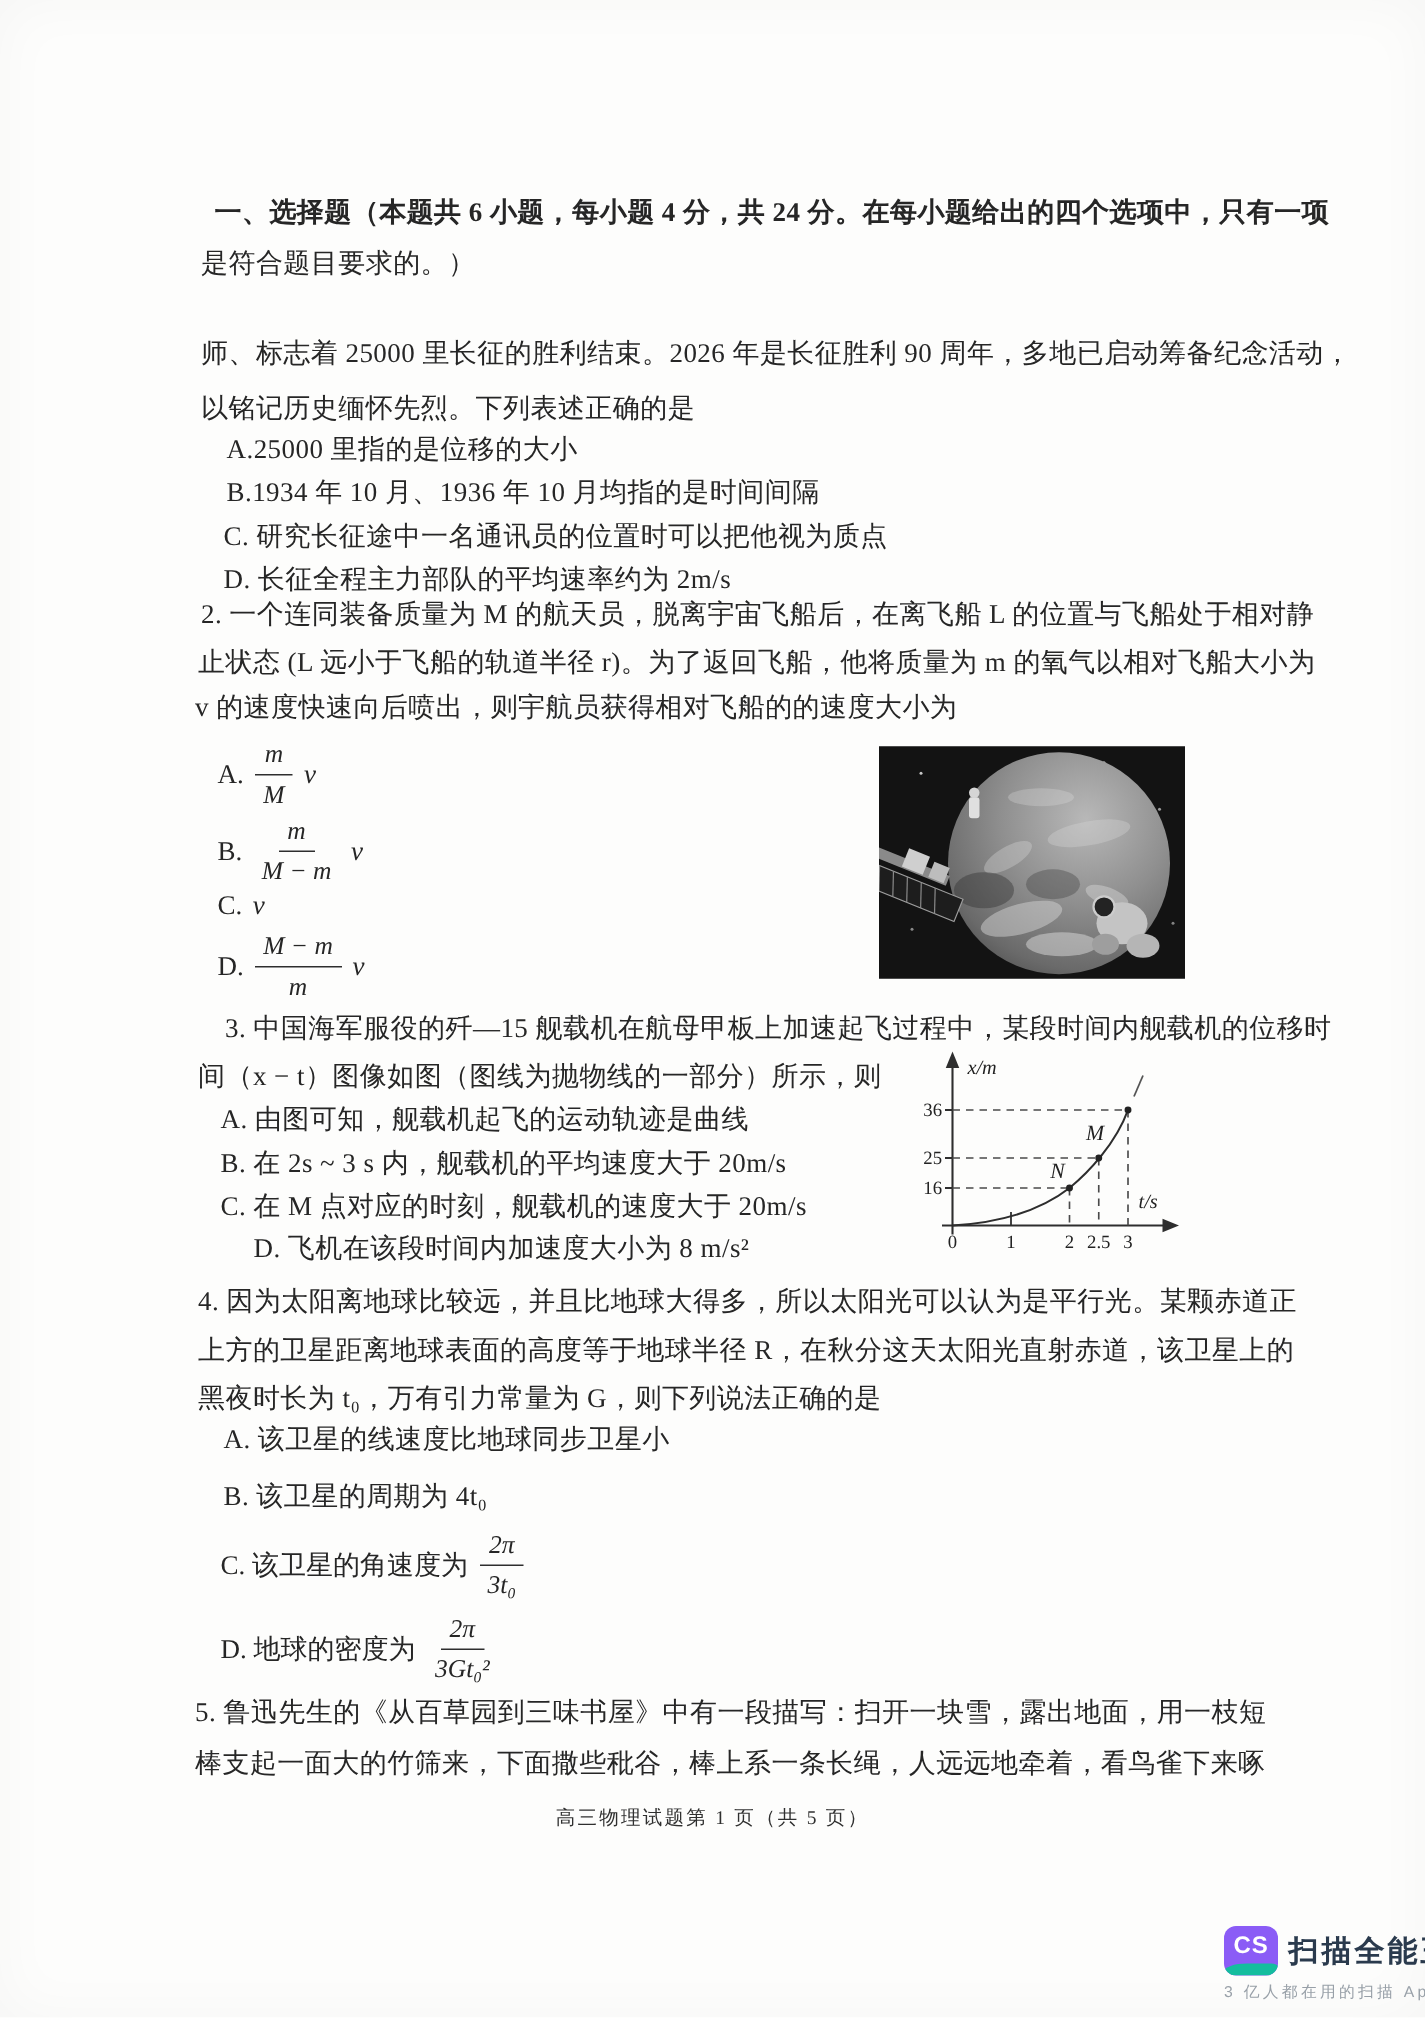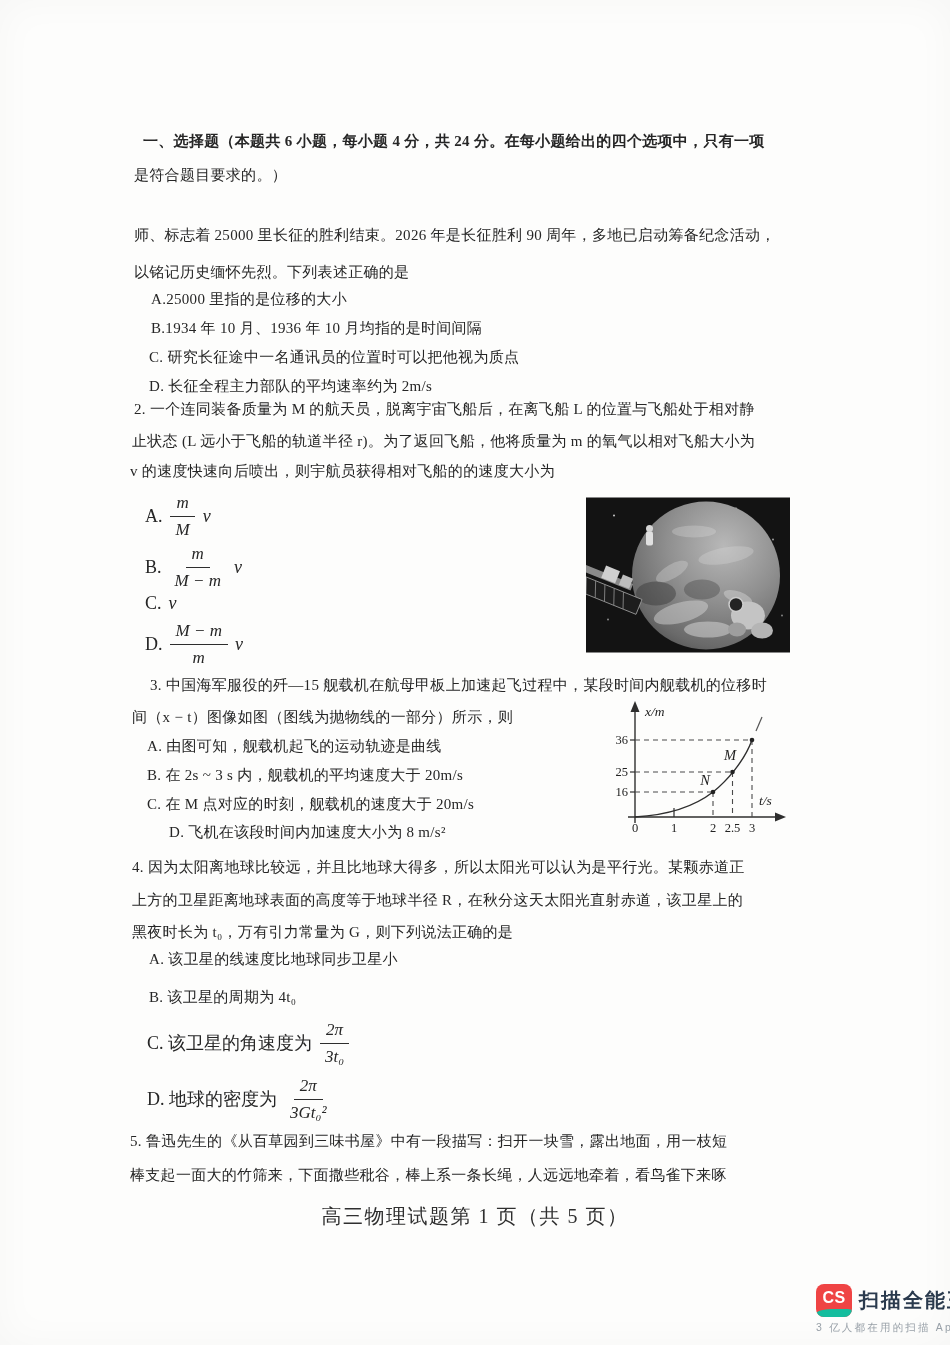--- a/index.html
+++ b/index.html
@@ -1,34 +1,34 @@
 <!DOCTYPE html>
 <html><head>
 <meta charset="utf-8">
 <style>
   html,body{margin:0;padding:0;background:#ffffff;}
   .page{
     position:relative;width:950px;height:1345px;background:#fdfdfc;
     font-family:"Liberation Serif","DejaVu Serif",serif;color:#262626;overflow:hidden;
     box-shadow:inset 0 0 40px rgba(0,0,0,0.03);
   }
-  .line{position:absolute;white-space:nowrap;font-size:15px;letter-spacing:0.3px;line-height:24px;}
+  .line{position:absolute;white-space:nowrap;font-size:18px;letter-spacing:0.3px;line-height:24px;}
   .opt-row{position:absolute;display:flex;align-items:center;gap:7px;font-size:18px;white-space:nowrap;}
   .opt-label{font-style:normal;}
   .var{font-style:italic;font-family:"Liberation Serif",serif;}
   .frac{display:inline-flex;flex-direction:column;align-items:center;line-height:1.25;font-style:italic;font-size:17px;}
   .frac .num{padding:0 6px 2px;border-bottom:1.4px solid #2e2e2e;}
   .frac .den{padding:2px 6px 0;}
   .photo{position:absolute;left:586px;top:497px;width:204px;height:156px;}
   .graph{position:absolute;left:603px;top:696px;width:235px;height:152px;}
   .footer{position:absolute;left:0;top:1203px;width:950px;text-align:center;
-          font-size:20px;letter-spacing:1.5px;color:#2f2f2f;}
+          font-size:13px;letter-spacing:1.5px;color:#2f2f2f;}
   .scanner{position:absolute;left:816px;top:1284px;width:130px;font-family:"Liberation Sans","DejaVu Sans",sans-serif;}
   .scanner-row{display:flex;align-items:center;gap:7px;}
-  .cs-icon{position:relative;width:36px;height:33px;background:#ef4444;border-radius:8px;
+  .cs-icon{position:relative;width:36px;height:33px;background:#8b5cf6;border-radius:8px;
            display:flex;align-items:center;justify-content:center;overflow:hidden;flex:0 0 auto;}
   .cs-icon .cs-txt{color:#ffffff;font-weight:bold;font-size:16px;margin-top:-5px;letter-spacing:0.5px;}
   .cs-teal{position:absolute;bottom:0;left:0;right:0;height:8px;background:#14bd9e;
            border-radius:100% 30% 6px 6px / 160% 60% 6px 6px;}
   .app-name{font-size:20px;font-weight:bold;color:#2a3a4d;letter-spacing:2px;white-space:nowrap;}
   .tagline{margin-top:4px;font-size:10.5px;color:#98a0a8;letter-spacing:2.2px;white-space:nowrap;}
   svg text{font-family:"Liberation Serif","DejaVu Serif",serif;}
 </style>
 </head>
 <body>

